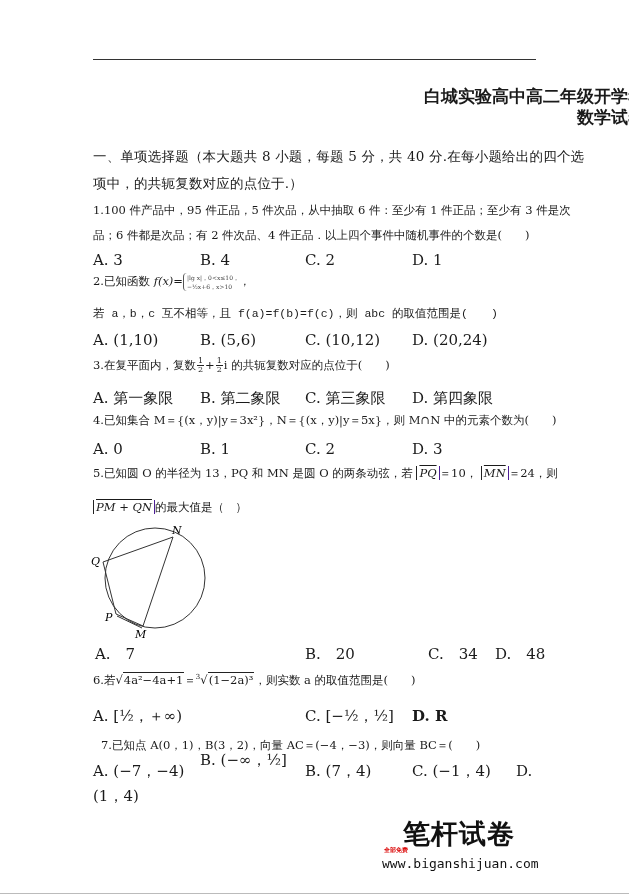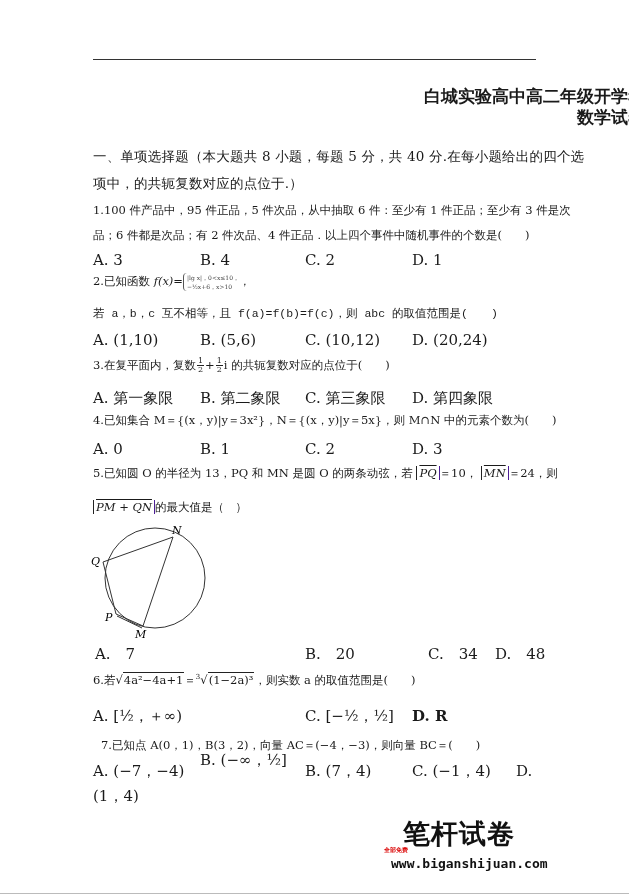--- a/index.html
+++ b/index.html
@@ -103,15 +103,15 @@
   <span>7.</span><span>已知点 A(0，1)，B(3，2)，向量 AC＝(−4，−3)，则向量 BC＝(　　)</span>
 </div>
 <div class="abs opt" style="left:93px; top:762px;">A. (−7，−4)</div>
 <div class="abs opt" style="left:305px; top:762px;">B. (7，4)</div>
 <div class="abs opt" style="left:412px; top:762px;">C. (−1，4)</div>
 <div class="abs opt" style="left:516px; top:762px;">D.</div>
 <div class="abs opt" style="left:93px; top:787px;">(1，4)</div>
 
 <div class="abs logo-cn" style="left:403px; top:816px;">笔杆试卷</div>
 <div class="abs logo-free" style="left:384px; top:846px;">全部免费</div>
-<div class="abs logo-url" style="left:391px; top:856px;font-weight:bold;">www.biganshijuan.com</div>
+<div class="abs logo-url" style="left:382px; top:856px;">www.biganshijuan.com</div>
 
 <div class="bottom-rule"></div>
 
 </body></html>

